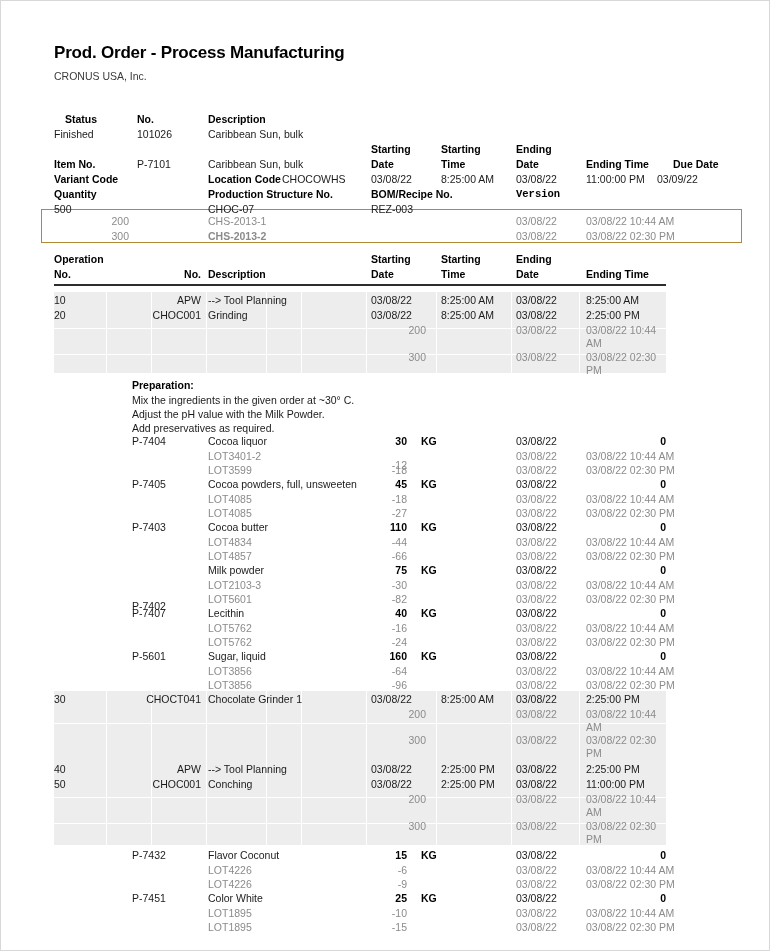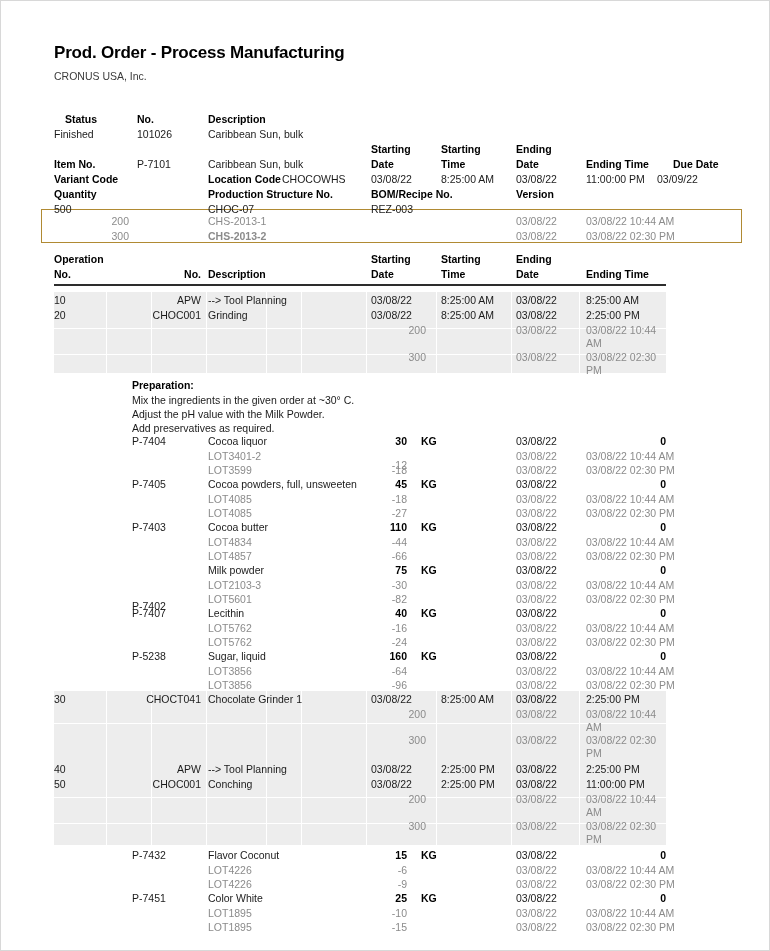--- a/index.html
+++ b/index.html
@@ -169,21 +169,21 @@
         <div class="c b" style="left: 207px; top: 172px;">Location Code</div>
         <div class="c" style="left: 281px; top: 172px;">CHOCOWHS</div>
         <div class="c" style="left: 370px; top: 172px;">03/08/22</div>
         <div class="c" style="left: 440px; top: 172px;">8:25:00 AM</div>
         <div class="c" style="left: 515px; top: 172px;">03/08/22</div>
         <div class="c" style="left: 585px; top: 172px;">11:00:00 PM</div>
         <div class="c" style="left: 656px; top: 172px;">03/09/22</div>
         <div class="c b" style="left: 53px; top: 187px;">Quantity</div>
         <div class="c b" style="left: 207px; top: 187px;">Production Structure No.</div>
         <div class="c b" style="left: 370px; top: 187px;">BOM/Recipe No.</div>
-        <div class="c b" style="left: 515px; top: 187px;">Version</div>
+        <div class="c b" style="left: 515px; top: 187px; font-family: Liberation Mono, monospace;">Version</div>
         <div class="c" style="left: 53px; top: 202px;">500</div>
         <div class="c" style="left: 207px; top: 202px;">CHOC-07</div>
         <div class="c" style="left: 370px; top: 202px;">REZ-003</div>
         <div class="c g" style="left: auto; top: 214px; right: 642px;">200</div>
         <div class="c g" style="left: 207px; top: 214px;">CHS-2013-1</div>
         <div class="c g" style="left: 515px; top: 214px;">03/08/22</div>
         <div class="c g" style="left: 585px; top: 214px;">03/08/22 10:44 AM</div>
         <div class="c g" style="left: auto; top: 229px; right: 642px;">300</div>
         <div class="c g" style="left: 207px; top: 229px; font-weight: bold;">CHS-2013-2</div>
         <div class="c g" style="left: 515px; top: 229px;">03/08/22</div>
@@ -289,21 +289,21 @@
         <div class="c" style="left: 515px; top: 606px;">03/08/22</div>
         <div class="c b" style="left: auto; top: 606px; right: 105px;">0</div>
         <div class="c g" style="left: 207px; top: 621px;">LOT5762</div>
         <div class="c g" style="left: auto; top: 621px; right: 364px;">-16</div>
         <div class="c g" style="left: 515px; top: 621px;">03/08/22</div>
         <div class="c g" style="left: 585px; top: 621px;">03/08/22 10:44 AM</div>
         <div class="c g" style="left: 207px; top: 635px;">LOT5762</div>
         <div class="c g" style="left: auto; top: 635px; right: 364px;">-24</div>
         <div class="c g" style="left: 515px; top: 635px;">03/08/22</div>
         <div class="c g" style="left: 585px; top: 635px;">03/08/22 02:30 PM</div>
-        <div class="c" style="left: 131px; top: 649px;">P-5238</div>
+        <div class="c" style="left: 131px; top: 649px;">P-5601</div>
         <div class="c" style="left: 207px; top: 649px;">Sugar, liquid</div>
         <div class="c b" style="left: auto; top: 649px; right: 364px;">160</div>
         <div class="c b" style="left: 420px; top: 649px;">KG</div>
         <div class="c" style="left: 515px; top: 649px;">03/08/22</div>
         <div class="c b" style="left: auto; top: 649px; right: 105px;">0</div>
         <div class="c g" style="left: 207px; top: 664px;">LOT3856</div>
         <div class="c g" style="left: auto; top: 664px; right: 364px;">-64</div>
         <div class="c g" style="left: 515px; top: 664px;">03/08/22</div>
         <div class="c g" style="left: 585px; top: 664px;">03/08/22 10:44 AM</div>
         <div class="c g" style="left: 207px; top: 678px;">LOT3856</div>

